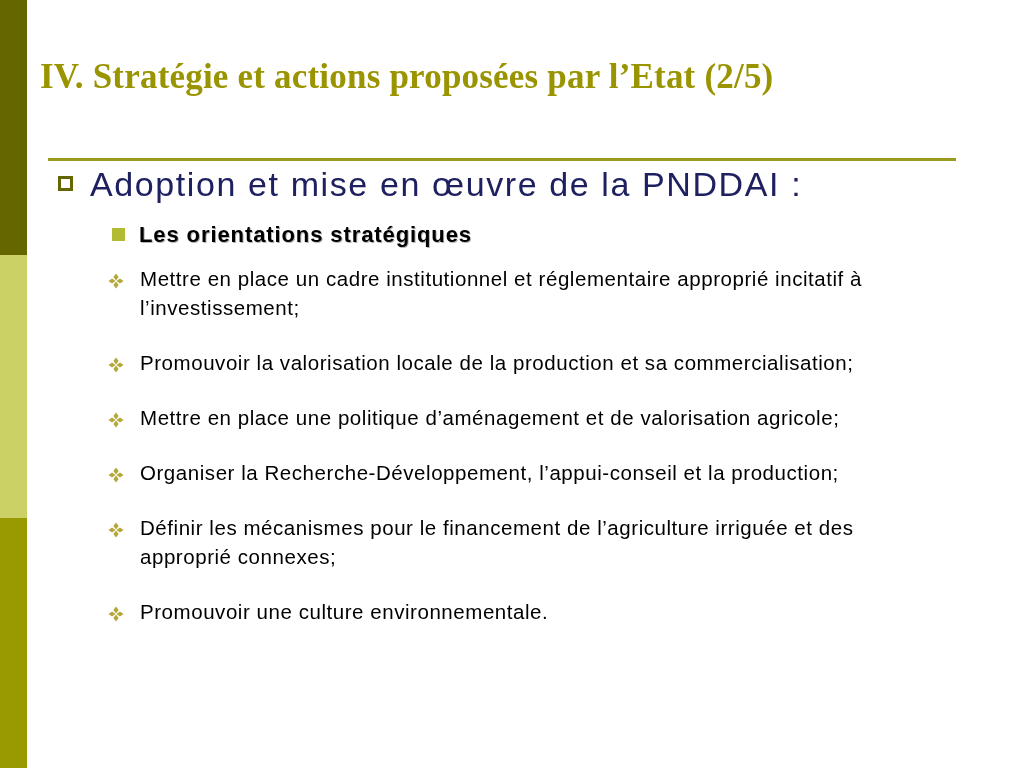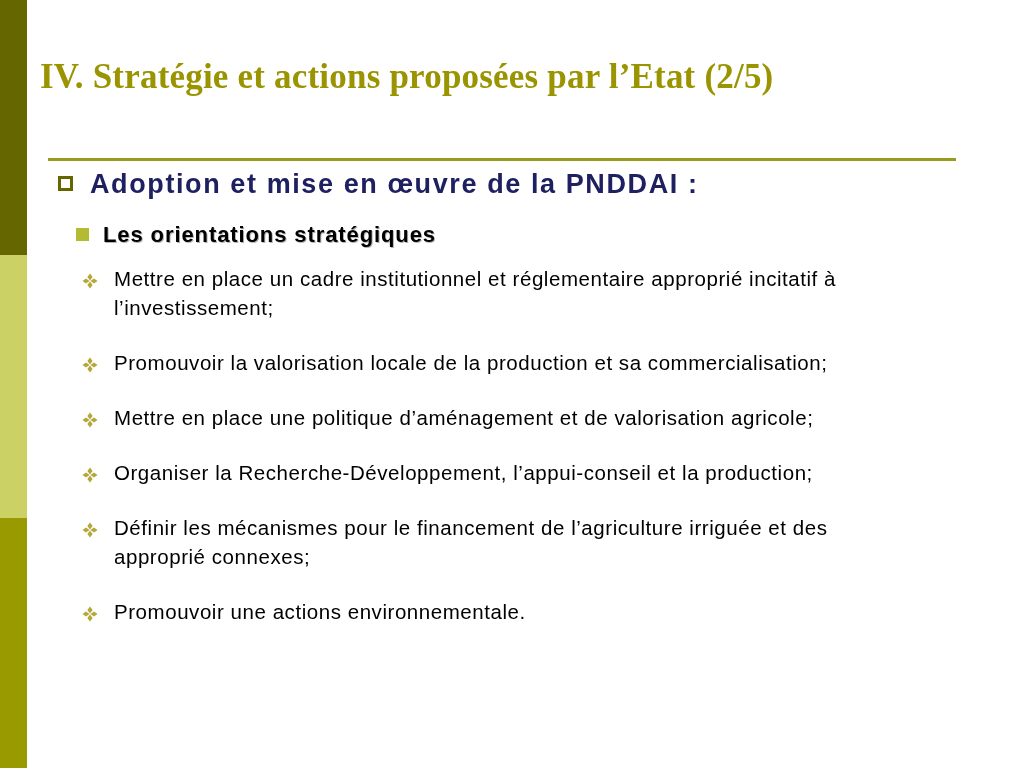--- a/index.html
+++ b/index.html
@@ -74,32 +74,32 @@
   }
   .lvl1 .bullet-box {
     flex: 0 0 auto;
     width: 15px;
     height: 15px;
     box-sizing: border-box;
     margin-top: 10px;
     margin-right: 17px;
   }
   .lvl1 .txt {
-    font-size: 27px;
-    font-weight: bold;
+    font-size: 34px;
+    font-weight: normal;
     line-height: 36px;
     letter-spacing: 1.6px;
   }
 
   
   .lvl2 {
     position: relative;
     display: flex;
     align-items: flex-start;
-    padding-left: 76px;
+    padding-left: 112px;
     margin-top: 18px;
     margin-bottom: 14px;
   }
   .lvl2 .bullet-sq {
     flex: 0 0 auto;
     width: 13px;
     height: 13px;
     margin-top: 8px;
     margin-right: 14px;
   }
@@ -110,21 +110,21 @@
     letter-spacing: 0.9px;
     color: #000000;
     text-shadow: 1px 1px 0 rgba(0,0,0,0.30);
   }
 
   
   .lvl3 {
     position: relative;
     display: flex;
     align-items: flex-start;
-    padding-left: 82px;
+    padding-left: 108px;
     padding-right: 60px;
     margin-bottom: 16px;
   }
   .lvl3.gap-before { margin-top: 26px; }
   .lvl3 .bullet-diamond {
     flex: 0 0 auto;
     width: 16px;
     height: 16px;
     margin-top: 9px;
     margin-right: 16px;
@@ -222,17 +222,17 @@
       </div>
       <div class="lvl3 gap-before">
         <span class="bullet-diamond">
           <svg width="16" height="16" viewBox="0 0 16 16">
             <polygon points="8,0.5 10.6,4 8,7.5 5.4,4" fill="#b3a838"></polygon>
             <polygon points="8,8.5 10.6,12 8,15.5 5.4,12" fill="#b3a838"></polygon>
             <polygon points="0.5,8 4,5.4 7.5,8 4,10.6" fill="#b3a838"></polygon>
             <polygon points="8.5,8 12,5.4 15.5,8 12,10.6" fill="#b3a838"></polygon>
           </svg>
         </span>
-        <span class="txt"> Promouvoir une actions environnementale.</span>
+        <span class="txt"> Promouvoir une culture environnementale.</span>
       </div>
     </div>
 
 </div>
 
 </body></html>

